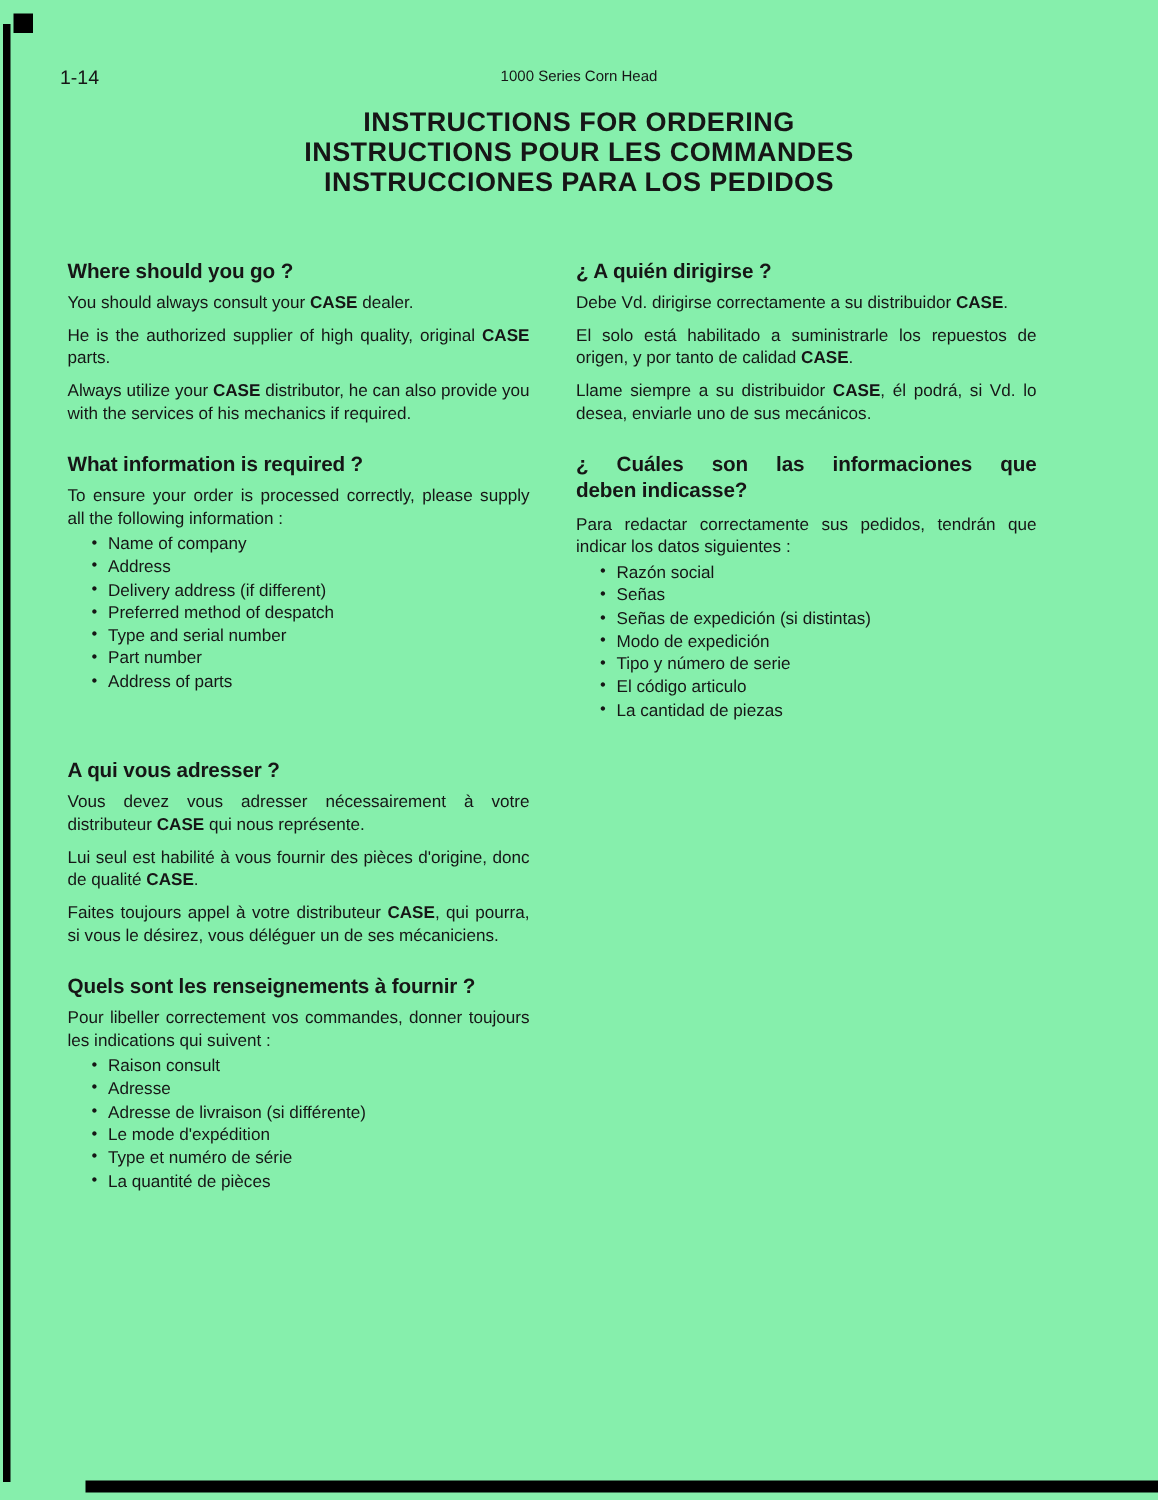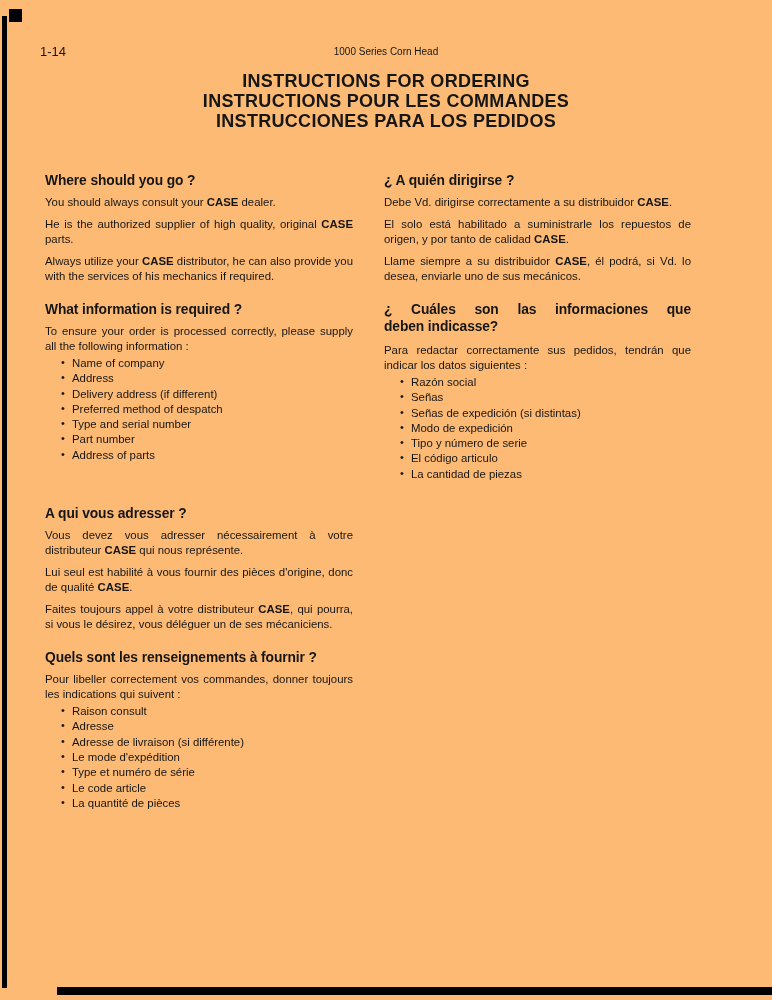--- a/index.html
+++ b/index.html
@@ -1,21 +1,21 @@
 <!DOCTYPE html>
 <html><head>
 <meta charset="utf-8">
 <style>
   * { box-sizing: border-box; }
   html, body { margin: 0; padding: 0; background: #ffffff; }
   .page {
     position: relative;
     width: 772px;
     height: 1000px;
-    background: #fdba74;
+    background: #86efac;
     color: #161616;
     font-family: "Liberation Sans", "DejaVu Sans", sans-serif;
     overflow: hidden;
   }
   .hdr-num {
     position: absolute; left: 40px; top: 45px;
     font-size: 13px; line-height: 14px;
   }
   .hdr-title {
     position: absolute; left: 0; right: 0; top: 45px;
@@ -119,21 +119,20 @@
 
     <section class="sec">
       <h3 class="sec-h">Quels sont les renseignements à fournir ?</h3>
       <p class="body intro">Pour libeller correctement vos commandes, donner toujours les indications qui suivent :</p>
       <ul class="bullets">
           <li>Raison consult</li>
           <li>Adresse</li>
           <li>Adresse de livraison (si différente)</li>
           <li>Le mode d'expédition</li>
           <li>Type et numéro de série</li>
-          <li>Le code article</li>
           <li>La quantité de pièces</li>
         </ul>
     </section>
 
   </div>
 
   <div class="col col-right">
 
     <section class="sec">
       <h3 class="sec-h">¿ A quién dirigirse ?</h3>

